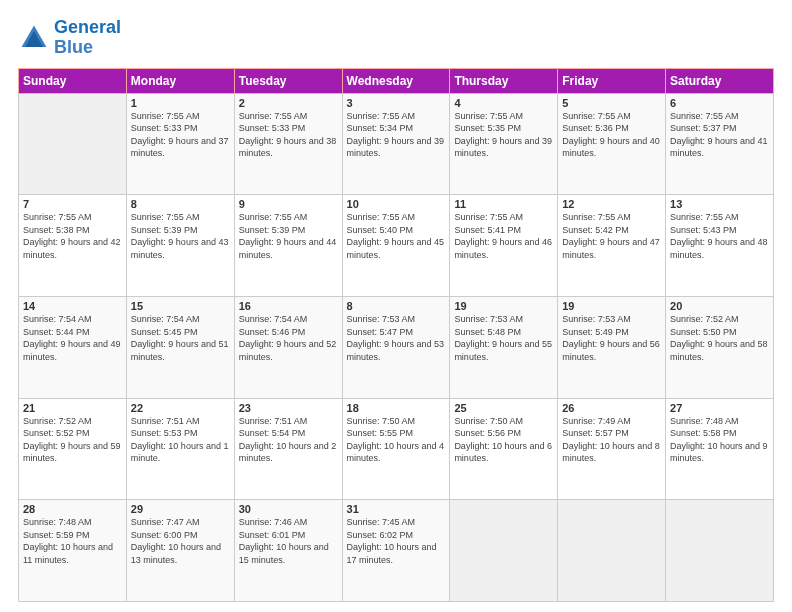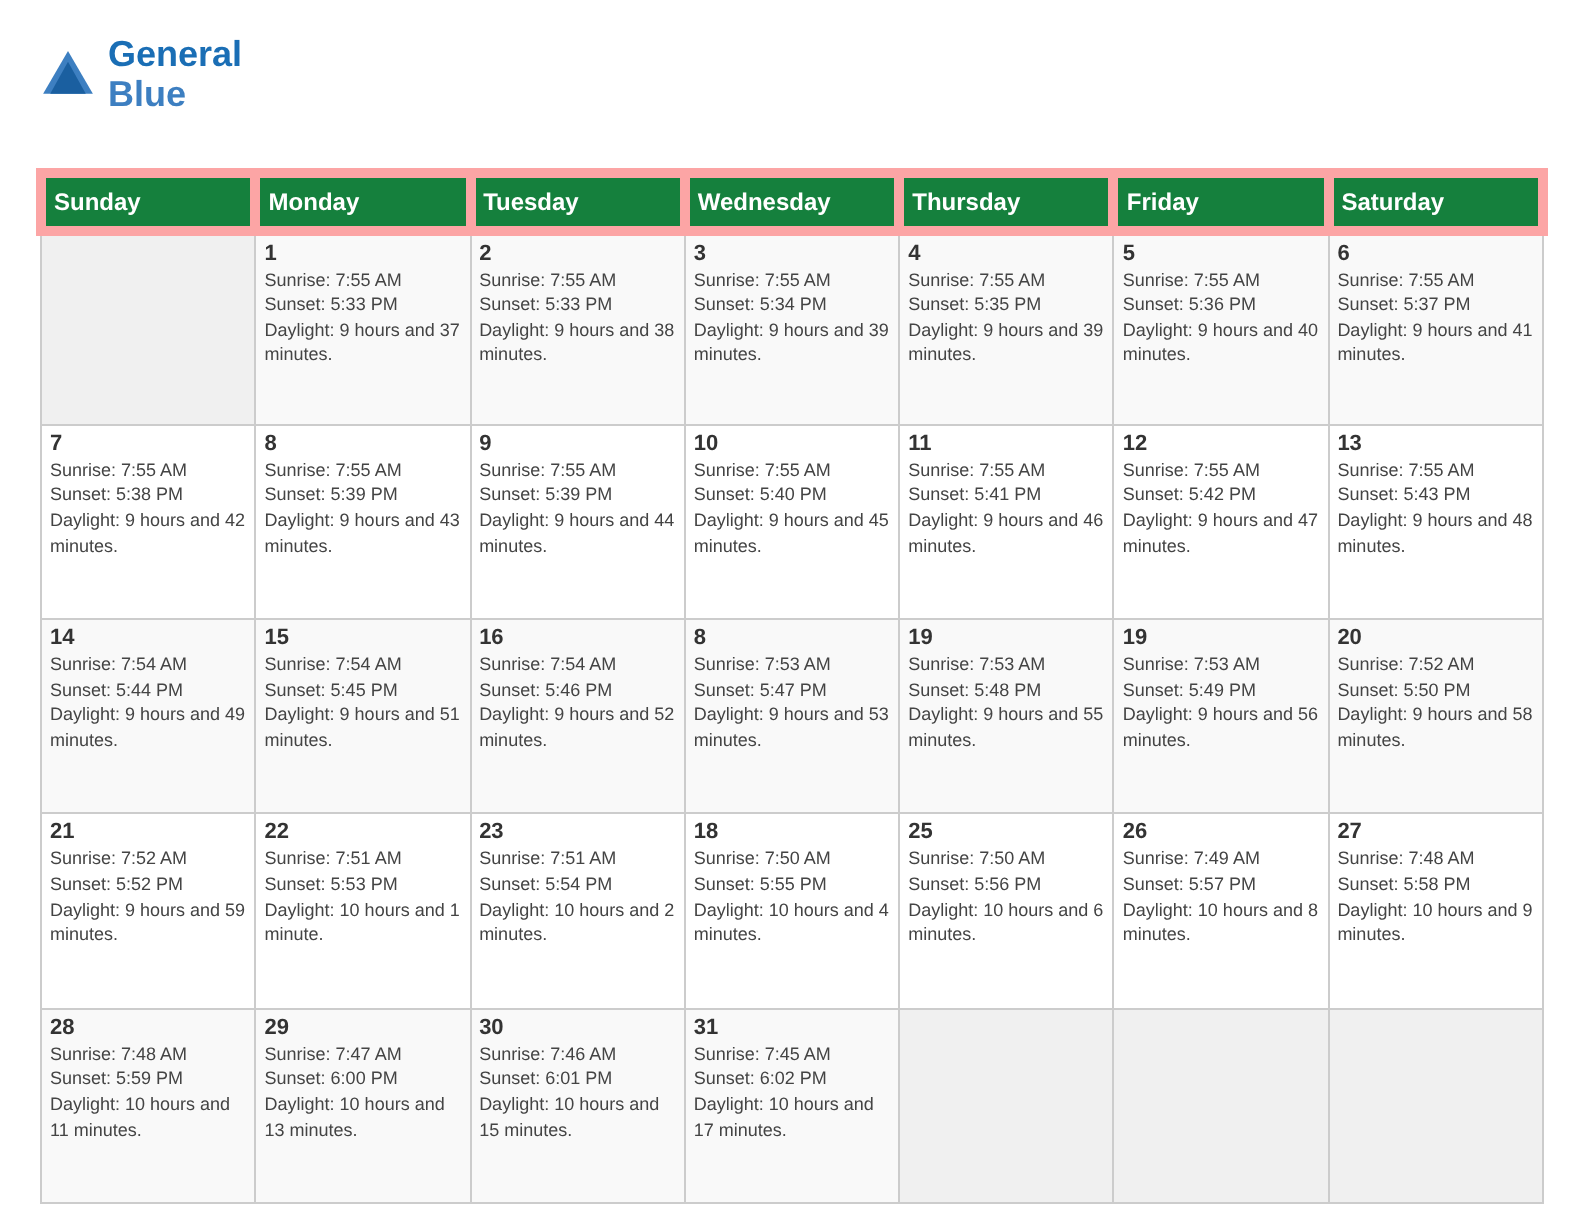--- a/index.html
+++ b/index.html
@@ -9,21 +9,20 @@
       font-family: Arial, sans-serif;
       background: #fff;
       overflow: hidden;
     }
     .page {
       width: 792px;
       height: 612px;
       padding: 18px 18px 10px 18px;
       display: flex;
       flex-direction: column;
-      gap: 16px;
     }
     .header {
       display: flex;
       justify-content: space-between;
       align-items: flex-start;
       margin-bottom: 10px;
     }
     .logo {
       display: flex;
       align-items: center;
@@ -55,26 +54,26 @@
       font-size: 15px;
       color: #555;
     }
     .calendar {
       width: 100%;
       border-collapse: collapse;
       flex: 1;
       table-layout: fixed;
     }
     .calendar thead tr th {
-      background: #15803d;
+      background: #a21caf;
       color: #fff;
       font-size: 12px;
       font-weight: bold;
       padding: 5px 4px;
-      border: 5px solid #fca5a5;
+      border: 1px solid #fca5a5;
       text-align: left;
       margin-top: 20px;
     }
     .calendar tbody tr td {
       border: 1px solid #ccc;
       vertical-align: top;
       padding: 3px 4px;
       font-size: 9.5px;
       color: #333;
       height: 80px;

